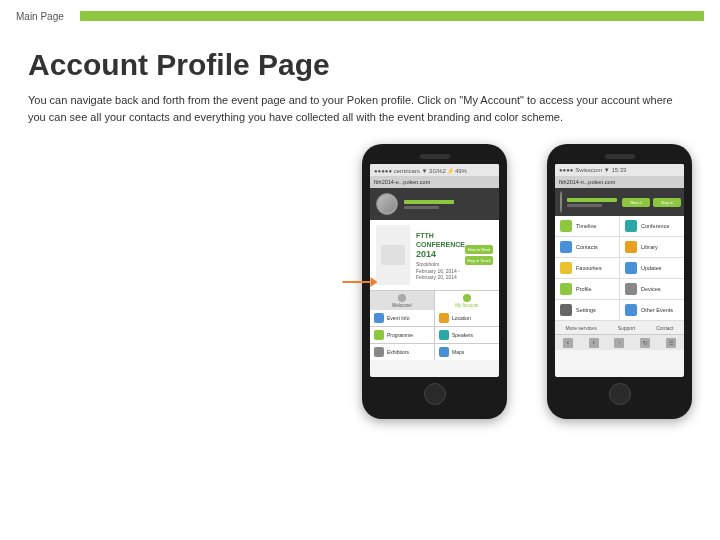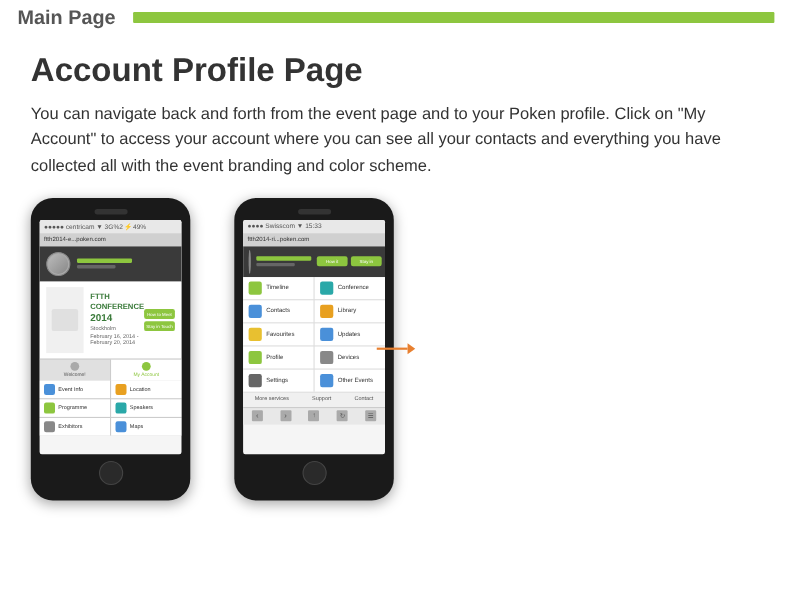--- a/index.html
+++ b/index.html
@@ -13,54 +13,54 @@
 
     
     .header-bar {
       display: flex;
       align-items: center;
       height: 32px;
       background: #ffffff;
       padding: 0 16px;
     }
     .header-title {
-      font-size: 18px;
+      font-size: 10px;
       color: #555;
-      font-weight: bold;
+      font-weight: normal;
     }
     .header-accent {
       flex: 1;
       height: 10px;
       background: #8dc63f;
       margin-left: 16px;
       border-radius: 1px;
     }
 
     
     .main-content {
       padding: 16px 28px 10px 28px;
     }
     .page-title {
       font-size: 30px;
       font-weight: bold;
       color: #333;
       margin-bottom: 10px;
     }
     .description {
-      font-size: 15px;
+      font-size: 11px;
       color: #333;
       line-height: 1.55;
       max-width: 680px;
       margin-bottom: 18px;
     }
 
     
     .phones-container {
       display: flex;
-      justify-content: flex-start;
+      justify-content: flex-end;
       align-items: flex-start;
       gap: 40px;
       position: relative;
       margin-top: 4px;
     }
 
     
     .phone {
       width: 145px;
       height: 275px;

